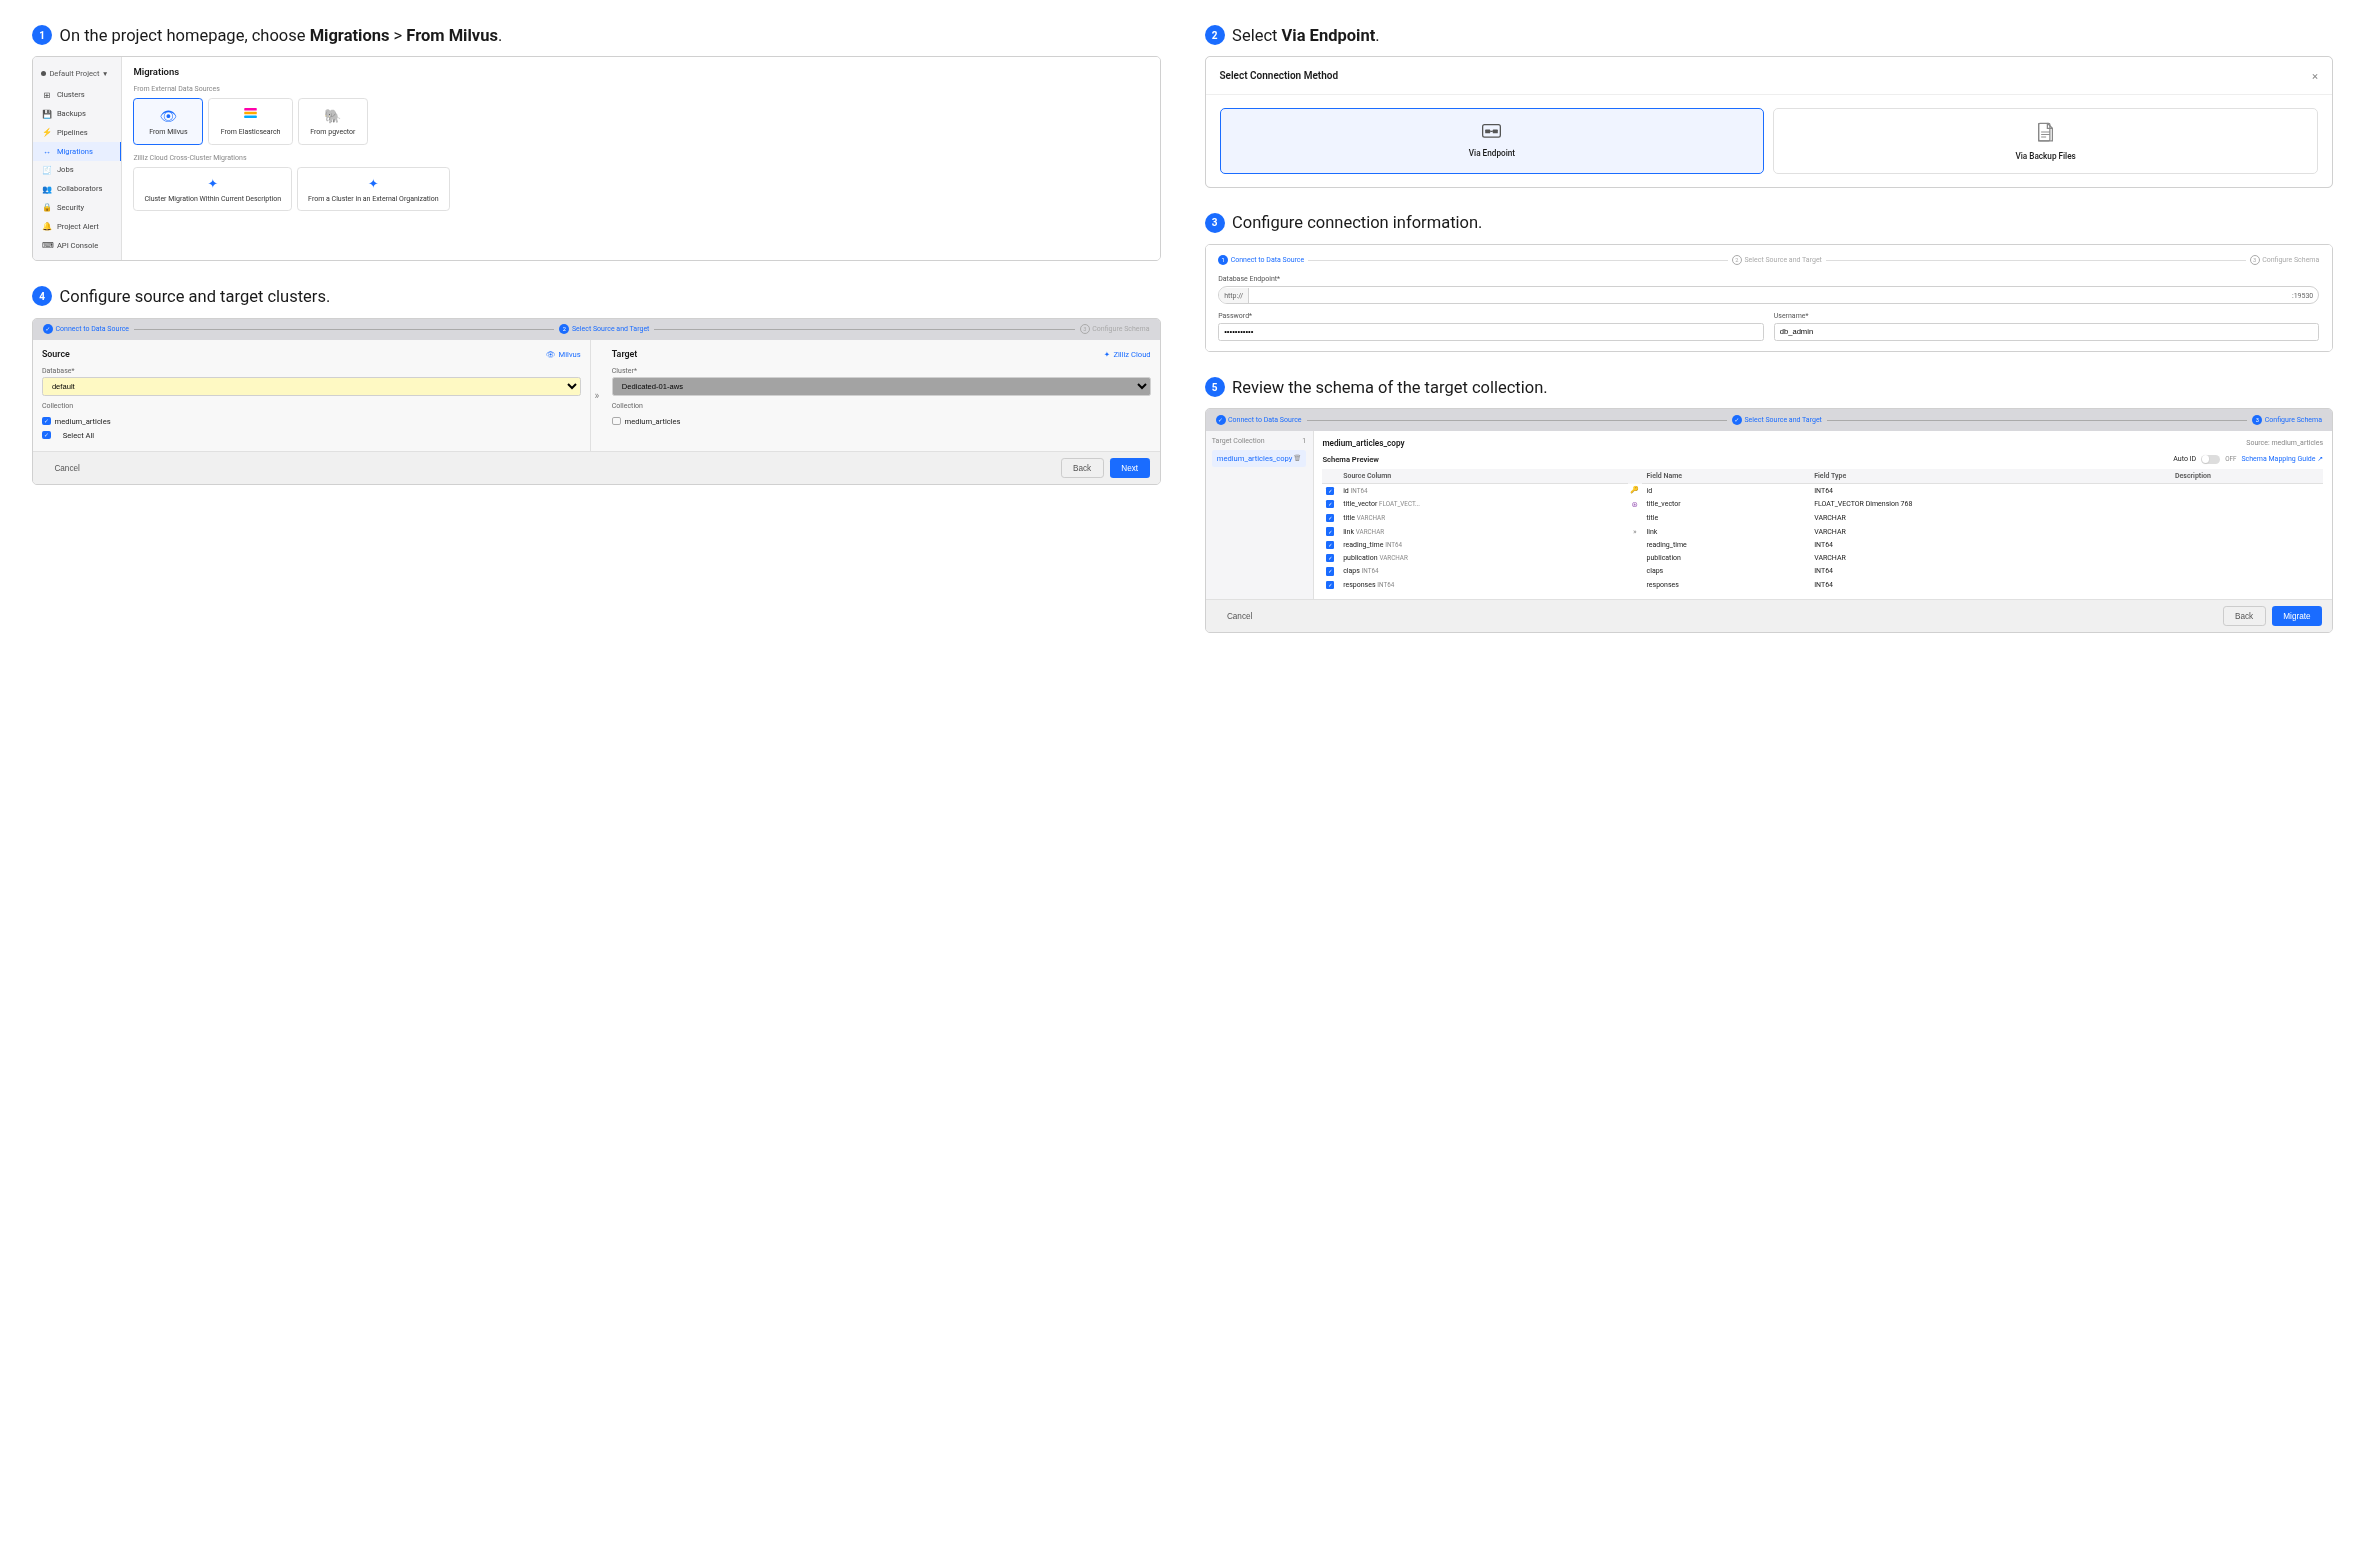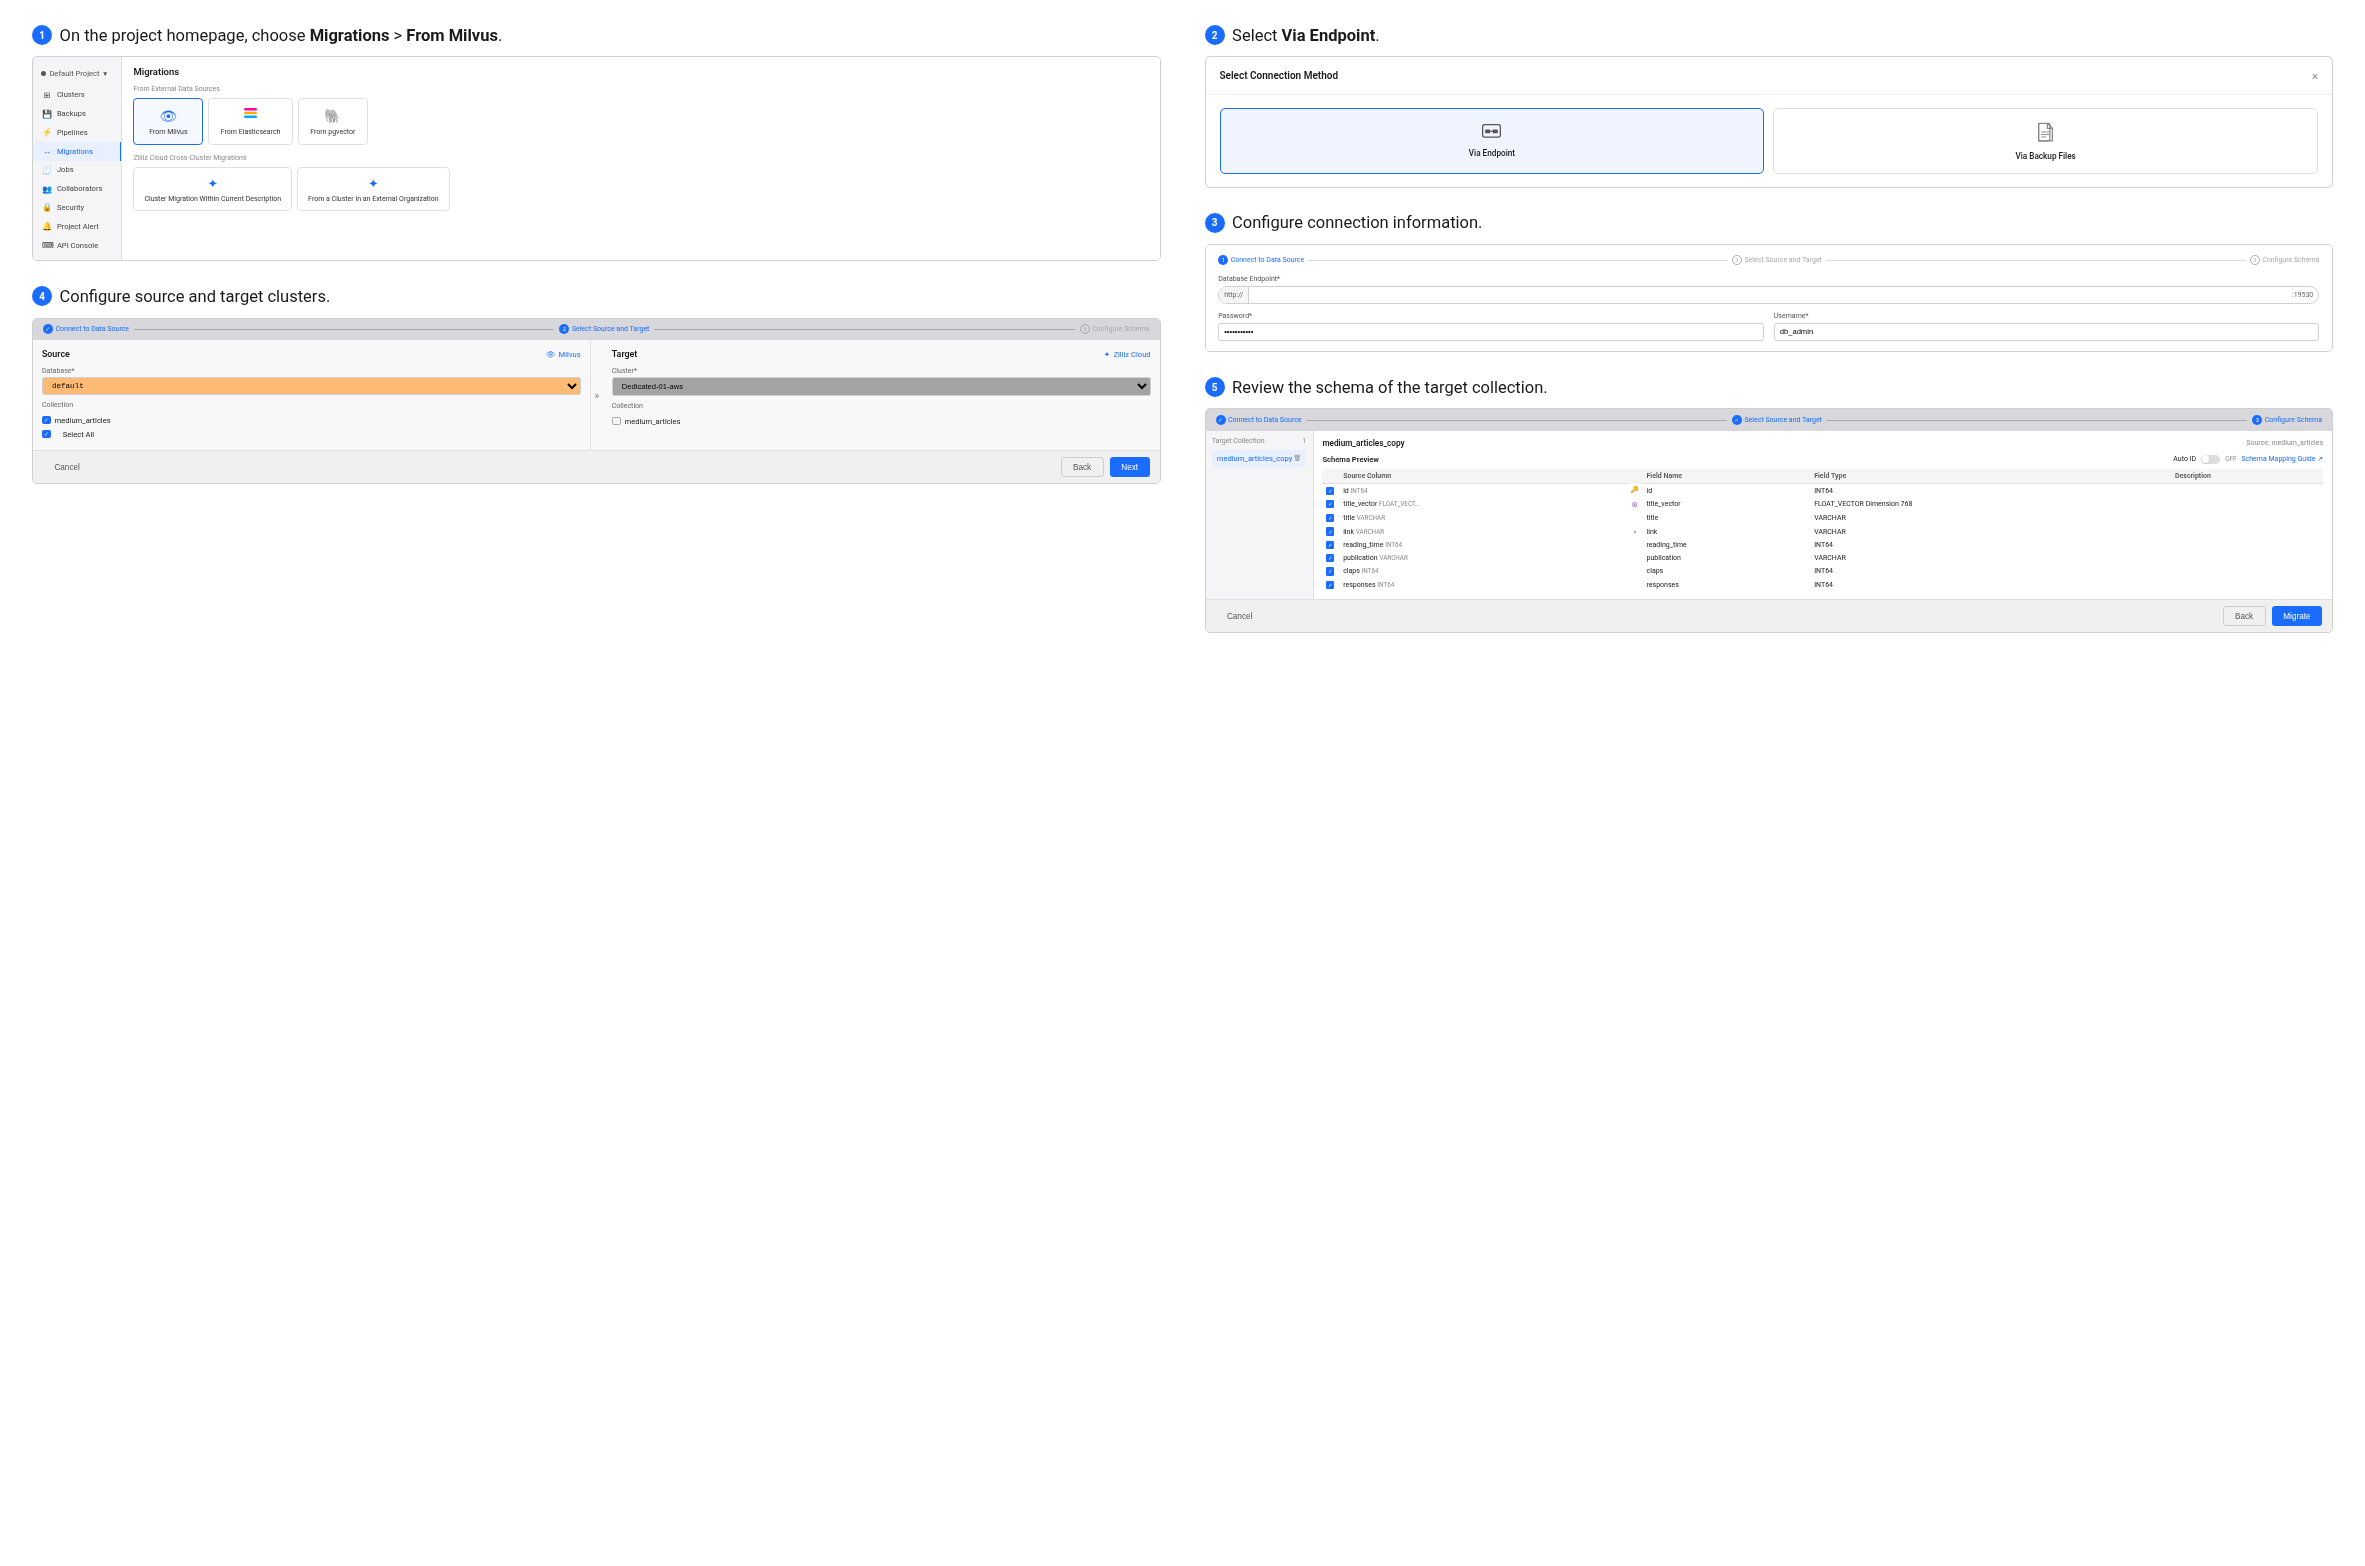--- a/index.html
+++ b/index.html
@@ -411,21 +411,21 @@
 
           <div style="flex:1; padding:8.9px; background:#f8f8f8; border-right:0.6px solid #e0e0e0;">
             <div style="display:flex; align-items:center; justify-content:space-between; margin-bottom:7.6px;">
               <span style="font-size:8.9px;font-weight:600;">Source</span>
               <div style="display:flex;align-items:center;gap:3.2px;font-size:7.6px;color:#1a6cff;">
                 <span>👁</span>
                 <span>Milvus</span>
               </div>
             </div>
             <div style="font-size:7px;color:#666;margin-bottom:1.9px;">Database*</div>
-            <select style="width:100%;border:0.6px solid #d0d0d0;border-radius:2.5px;padding:3.2px 5px;font-size:7.6px;background:#fdba74;margin-bottom:6.3px;font-family:Liberation Mono, monospace;">
+            <select style="width:100%;border:0.6px solid #d0d0d0;border-radius:2.5px;padding:3.2px 5px;font-size:7.6px;background:#fef9c3;margin-bottom:6.3px;">
               <option>default</option>
             </select>
             <div style="font-size:7px;color:#666;margin-bottom:3.8px;">Collection</div>
             <div style="display:flex;align-items:center;gap:3.8px;padding:2.5px 0;font-size:7.6px;">
               <div class="checkbox-checked">✓</div>
               <span>medium_articles</span>
             </div>
             <div style="display:flex;align-items:center;gap:12px;padding:2.5px 0;font-size:7.6px;text-align:right;">
               <div class="checkbox-checked">✓</div>
               <span>Select All</span>
@@ -531,21 +531,21 @@
             </div>
             <div style="flex:1;height:0.6px;background:#ddd;"></div>
             <div style="display:flex;align-items:center;gap:2.5px;color:#aaa;">
               <div style="width:10px;height:10px;border-radius:50%;border:0.9px solid #aaa;display:flex;align-items:center;justify-content:center;font-size:5.7px;">3</div>
               <span>Configure Schema</span>
             </div>
           </div>
 
           <div style="margin-bottom:7.6px;">
             <div style="font-size:7px;color:#555;margin-bottom:2.5px;">Database Endpoint*</div>
-            <div style="display:flex;align-items:center;border:0.6px solid #d0d0d0;border-radius:9px;overflow:hidden;">
+            <div style="display:flex;align-items:flex-end;border:0.6px solid #d0d0d0;border-radius:9px;overflow:hidden;">
               <span style="padding:3.8px 5px;background:#f5f5f5;font-size:7px;color:#666;border-right:0.6px solid #d0d0d0;">http://</span>
               <input type="text" style="flex: 1 1 0%; border: none; padding: 3.8px 5px; font-size: 7.6px; outline: none;" value="">
               <span style="padding:3.8px 5px;font-size:7px;color:#666;">:19530</span>
             </div>
           </div>
 
           <div style="display:flex;gap:10px;">
             <div style="flex:1;">
               <div style="font-size:7px;color:#555;margin-bottom:2.5px;">Password*</div>
               <input type="password" style="width: 100%; border: 0.6px solid rgb(208, 208, 208); border-radius: 2.5px; padding: 3.8px 5px; font-size: 7.6px; outline: none;" value="password123">

